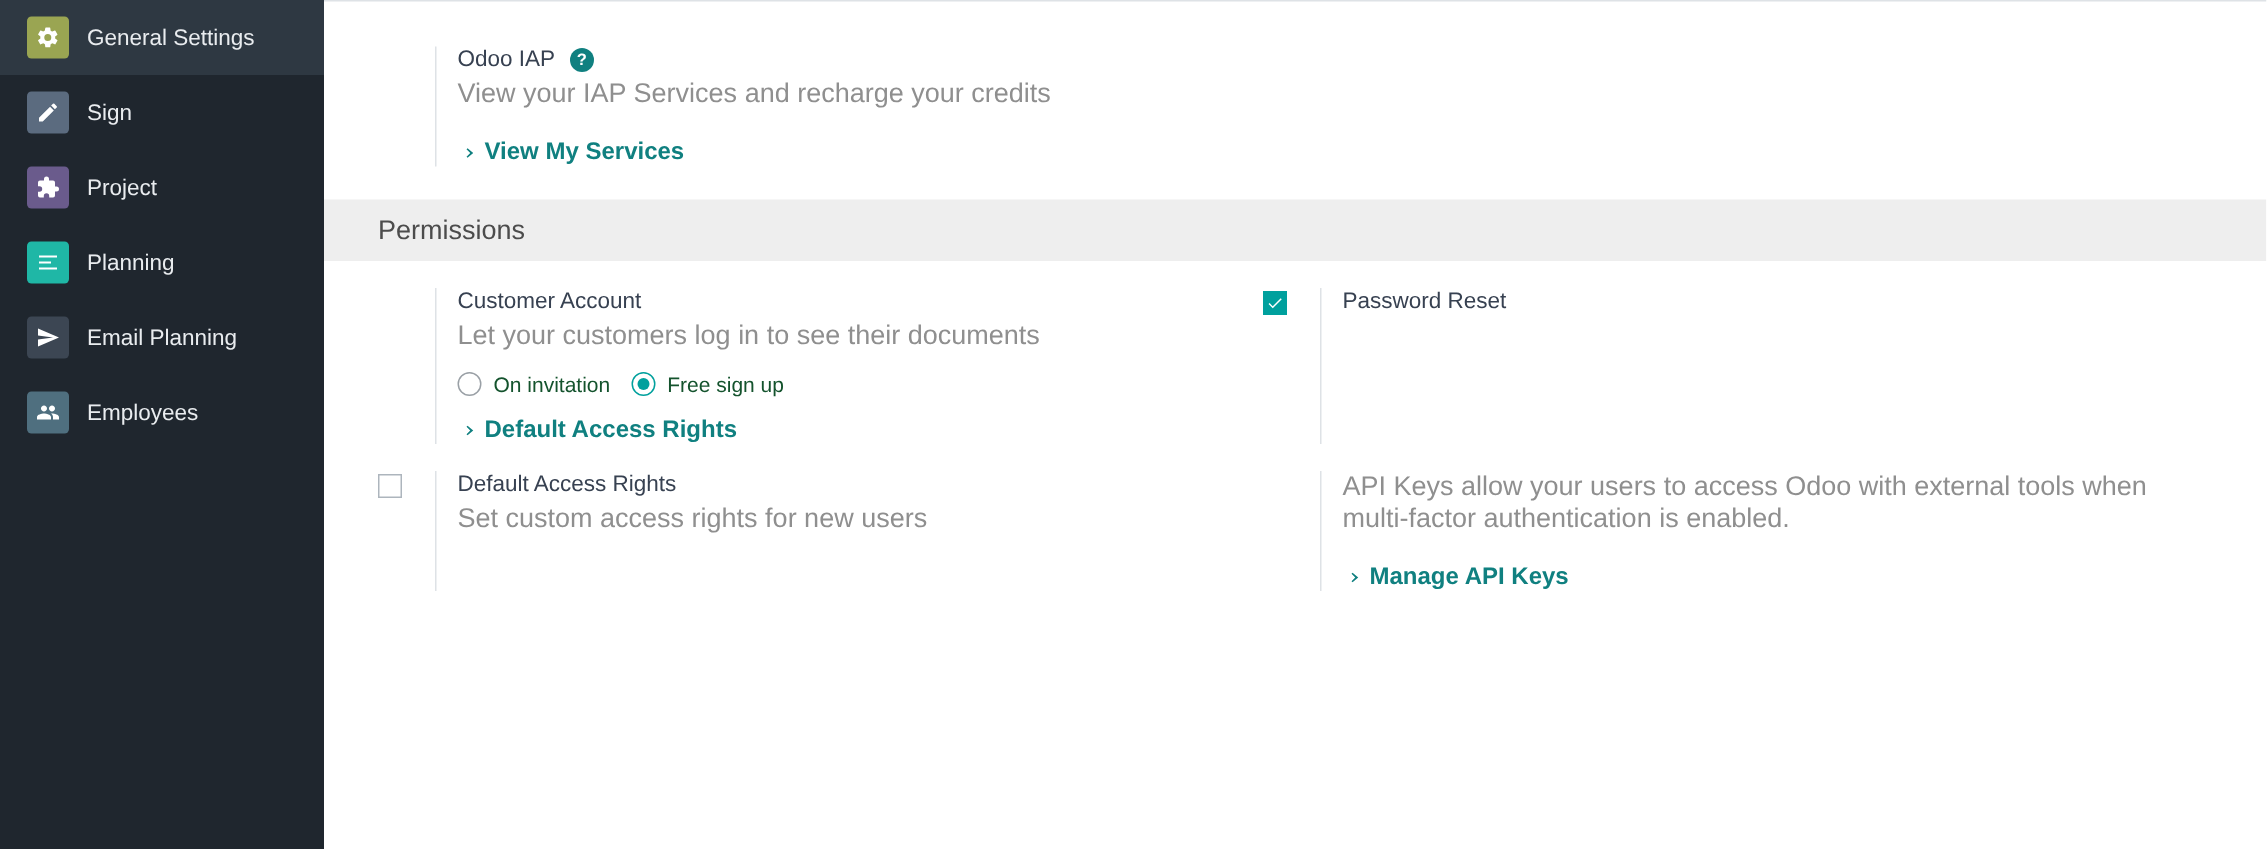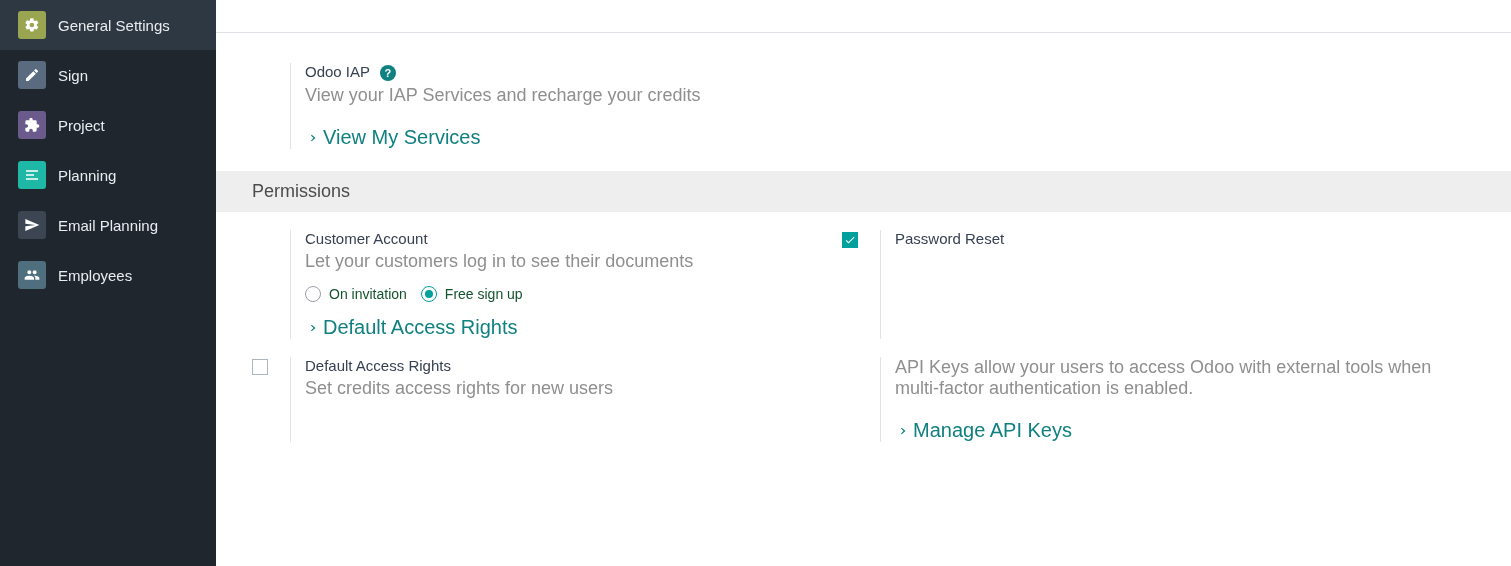--- a/index.html
+++ b/index.html
@@ -9,30 +9,30 @@
 
 .sidebar { width: 216px; background: #1f262e; color: #e9ecef; flex-shrink: 0; }
 .sidebar-item { display: flex; align-items: center; height: 50px; padding: 0 18px; cursor: pointer; color: #e9ecef; }
 .sidebar-item.active { background: #2e3842; }
 .sidebar-item .icon-box { width: 28px; height: 28px; display: flex; align-items: center; justify-content: center; border-radius: 3px; margin-right: 12px; flex-shrink: 0; }
 .sidebar-item .label { font-size: 15px; }
 .icon-box svg { width: 16px; height: 16px; fill: #fff; }
 .sidebar-item.active .label { font-weight: 500; }
 
 
-.main { flex: 1; background: #fff; overflow: auto; border-top: 1px solid #dee2e6; margin-top: 32px; }
+.main { flex: 1; background: #fff; overflow: auto; border-top: 1px solid #dee2e6; }
 .setting-row { display: flex; padding: 18px 20px 0 36px; }
 .setting-col { flex: 0 0 590px; display: flex; }
 .checkbox-slot { width: 38px; padding-top: 2px; display: flex; justify-content: flex-start; }
 .vrule { border-left: 1px solid #dee2e6; padding-left: 14px; flex: 1; }
 .setting-title { font-size: 15px; color: #374151; margin-bottom: 4px; }
 .setting-desc { font-size: 18px; color: #8f8f8f; margin-bottom: 12px; }
 .section-header { background: #eeeeee;  padding: 10px 36px; font-size: 18px; color: #4c4c4c; margin-top: 22px; }
 
-.action-link { color: #108080; font-weight: 400; font-size: 20px; display: inline-flex; align-items: center; cursor: pointer; margin-top: 8px; }
+.action-link { color: #108080; font-weight: 700; font-size: 16px; display: inline-flex; align-items: center; cursor: pointer; margin-top: 8px; }
 .action-link .arrow { margin-right: 6px; display: inline-flex; }
 .action-link .arrow svg { width: 12px; height: 12px; fill: #108080; }
 
 .radio-row { display: flex; gap: 14px; align-items: center; margin: 14px 0 6px 0; }
 .radio-opt { display: flex; align-items: center; gap: 8px; font-size: 14px; color: #14532d; cursor: pointer; }
 .radio-circle { width: 16px; height: 16px; border: 1.5px solid #9aa0a6; border-radius: 50%; position: relative; }
 .radio-opt.selected .radio-circle { border-color: #00a09d; }
 .radio-opt.selected .radio-circle::after { content: ""; position: absolute; inset: 3px; border-radius: 50%; background: #00a09d; }
 
 .cbox { width: 16px; height: 16px; border: 1.5px solid #adb5bd; background: #fff; display: flex; align-items: center; justify-content: center; cursor: pointer; }
@@ -163,21 +163,21 @@
       </div>
     </div>
 
     <div class="setting-row">
       <div class="setting-col">
         <div class="checkbox-slot">
           <div class="cbox"></div>
         </div>
         <div class="vrule">
           <div class="setting-title">Default Access Rights</div>
-          <div class="setting-desc">Set credits access rights for new users</div>
+          <div class="setting-desc">Set custom access rights for new users</div>
         </div>
       </div>
 
       <div class="setting-col">
         <div class="checkbox-slot"></div>
         <div class="vrule">
           <div class="setting-desc">API Keys allow your users to access Odoo with external tools when multi-factor authentication is enabled.</div>
           <div class="action-link">
             <span class="arrow">
                 <svg viewBox="0 0 24 24">

